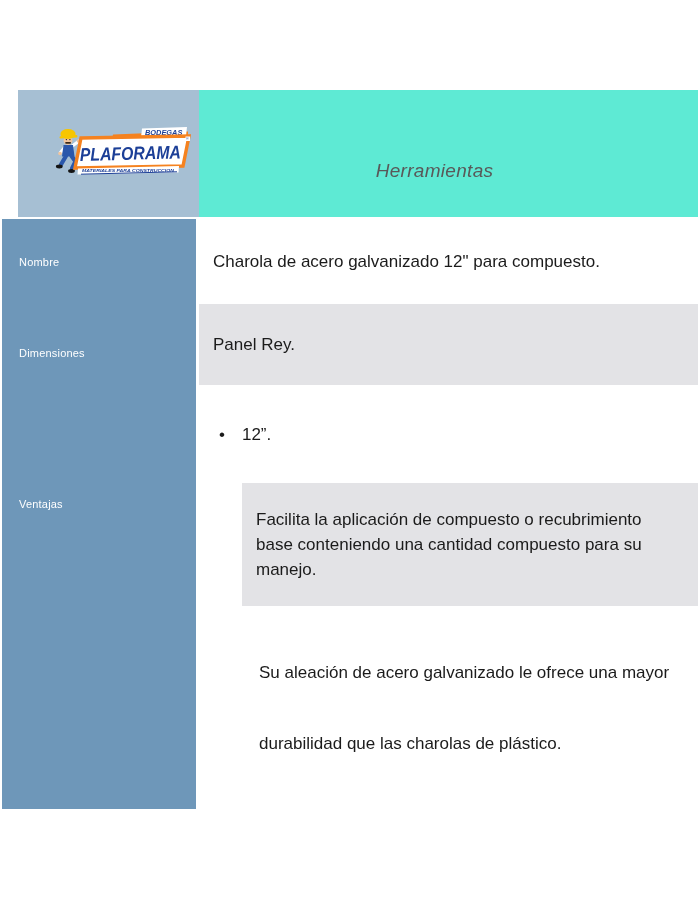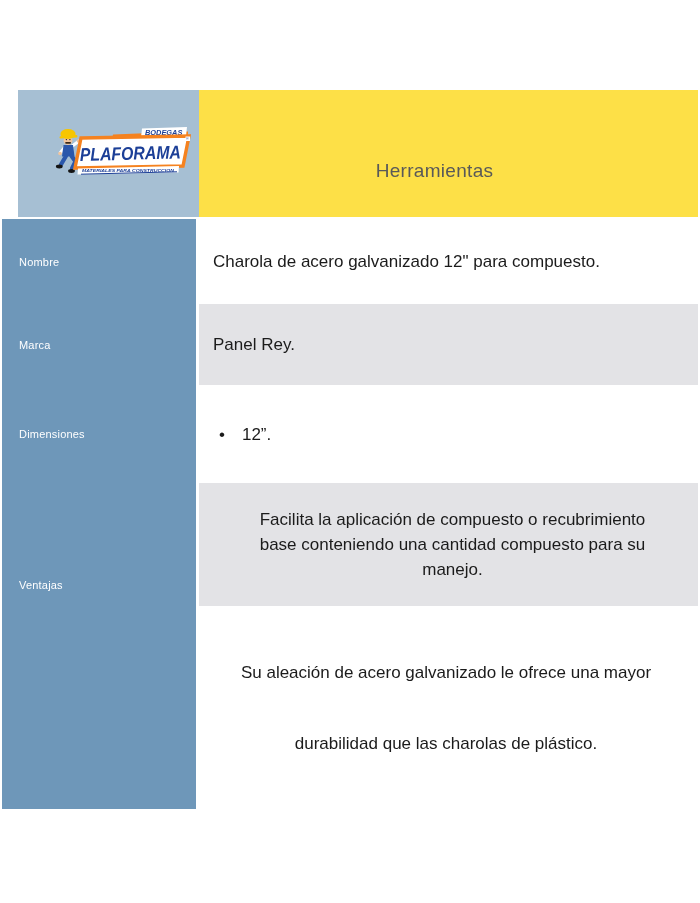--- a/index.html
+++ b/index.html
@@ -12,23 +12,23 @@
   }
   .sheet{position:absolute;left:2px;top:90px;width:696px;height:719px;}
 
   
   .logo-cell{
     position:absolute;left:16px;top:0;width:194px;height:127px;
     background:#a6bfd3;
   }
   .title-cell{
     position:absolute;left:197px;top:0;width:499px;height:127px;
-    background:#fde047;
+    background:#5eead4;
     display:flex;align-items:center;justify-content:center;
-    padding-top:34px;box-sizing:border-box;
+    padding-top:34px;box-sizing:border-box;font-style:italic;
   }
   .title-cell .title{
     color:#595959;font-size:19px;letter-spacing:.3px;
     padding-right:28px;
   }
 
   
   .label-col{
     position:absolute;left:0;top:129px;width:194px;height:590px;
     background:#6e97b9;
@@ -44,21 +44,21 @@
   .content-col{
     position:absolute;left:197px;top:129px;width:499px;height:590px;
     display:flex;flex-direction:column;
   }
   .content-cell{
     box-sizing:border-box;
     color:#1b1b1b;font-size:17px;line-height:25px;
     display:flex;align-items:center;
   }
   .content-cell.alt{background:#e3e3e6;}
-  .content-cell.col{flex-direction:column;justify-content:center;align-items:center;}
+  .content-cell.col{flex-direction:column;justify-content:center;align-items:flex-start;margin-left:43px;}
 
   .h85{height:85px;} .h81{height:81px;} .h98{height:98px;} .h123{height:123px;} .h203{height:203px;}
 
   .pad-a{padding-left:14px;padding-right:8px;}
   .pad-b{padding-left:20px;padding-right:8px;}
   .pad-c{padding-left:14px;padding-right:6px;}
   .pad-d{padding-left:17px;padding-right:22px;gap:46px;}
 
   .bullet{display:inline-block;margin-right:17px;}
 
@@ -120,21 +120,20 @@
       </g>
     </svg>
   </div>
 
   <div class="title-cell">
     <div class="title">Herramientas</div>
   </div>
 
   <div class="label-col">
     <div class="label-cell h85">Nombre</div>
-    <div class="label-cell h81">Marca</div>
     <div class="label-cell h98">Dimensiones</div>
     <div class="label-cell h203">Ventajas</div>
   </div>
 
   <div class="content-col">
 
     <div class="content-cell h85 pad-a">
       <span>Charola de acero galvanizado 12" para compuesto.</span>
     </div>
 

